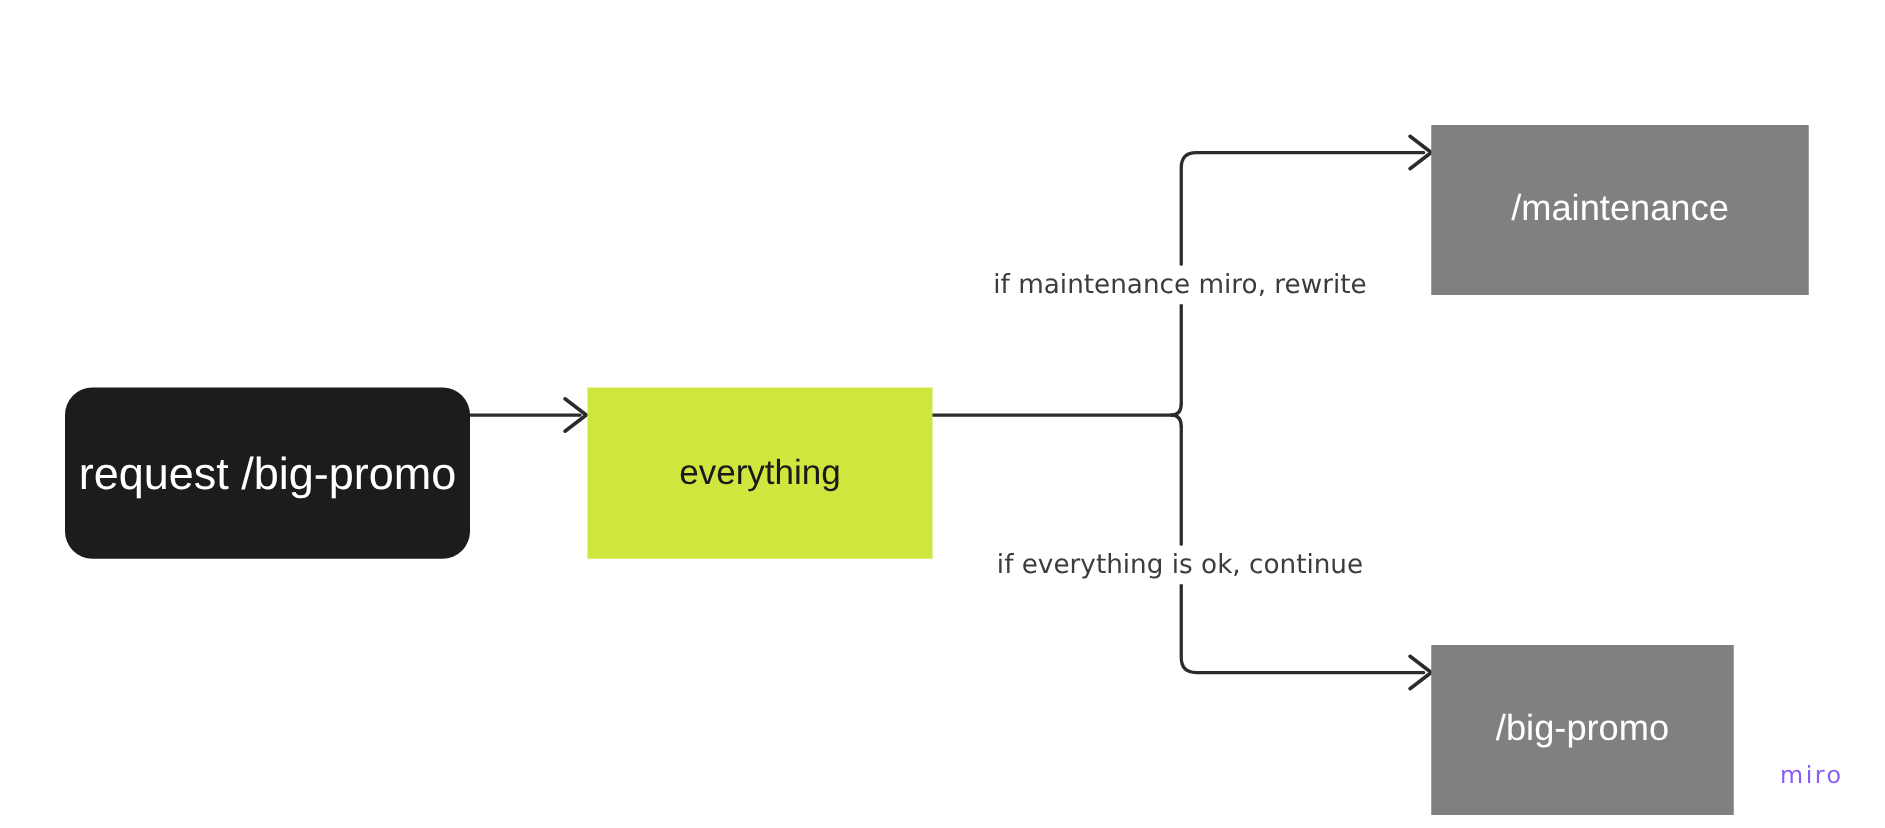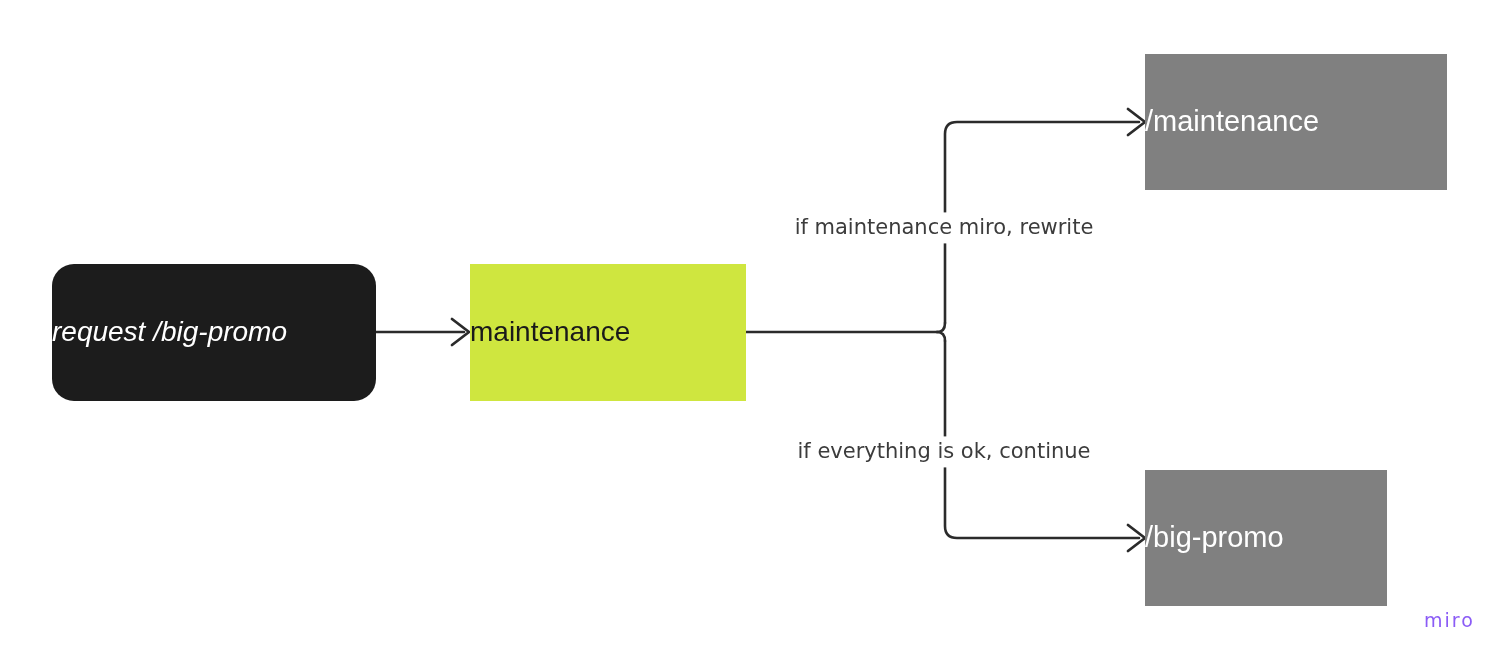--- a/index.html
+++ b/index.html
@@ -25,43 +25,43 @@
     top: 0;
     width: 1508px;
     height: 662px;
   }
 
   
   .node {
     position: absolute;
     display: flex;
     align-items: center;
-    justify-content: flex-start;
+    justify-content: center;
     box-sizing: border-box;
     text-align: center;
+    margin-top: 46px;
   }
   .node-label {
     font-family: "Liberation Sans", sans-serif;
     font-weight: 400;
     line-height: 1.1;
     white-space: nowrap;
   }
 
   #node-request {
     left: 52px;
     top: 264px;
     width: 324px;
     height: 137px;
     background: #1c1c1c;
     border-radius: 22px;
   }
   #node-request .node-label {
     color: #ffffff;
-    font-size: 28px;
-    font-style: italic;
+    font-size: 36px;
   }
 
   #node-middleware {
     left: 470px;
     top: 264px;
     width: 276px;
     height: 137px;
     background: #cfe63f;
     border-radius: 0;
   }
@@ -158,21 +158,21 @@
       <path d="M 945 341 L 945 526 q 0 12 12 12 L 1139 538" fill="none" stroke="#2b2b2b" stroke-width="2.6" stroke-linecap="round" stroke-linejoin="round"></path>
       <path d="M 1128 525 L 1145 538 L 1128 551" fill="none" stroke="#2b2b2b" stroke-width="2.8" stroke-linecap="round" stroke-linejoin="round"></path>
     </g>
   </svg>
 
   <div class="node" id="node-request">
     <span class="node-label">request /big-promo</span>
   </div>
 
   <div class="node" id="node-middleware">
-    <span class="node-label">maintenance</span>
+    <span class="node-label">everything</span>
   </div>
 
   <div class="node" id="node-maintenance">
     <span class="node-label">/maintenance</span>
   </div>
 
   <div class="node" id="node-bigpromo">
     <span class="node-label">/big-promo</span>
   </div>
 

